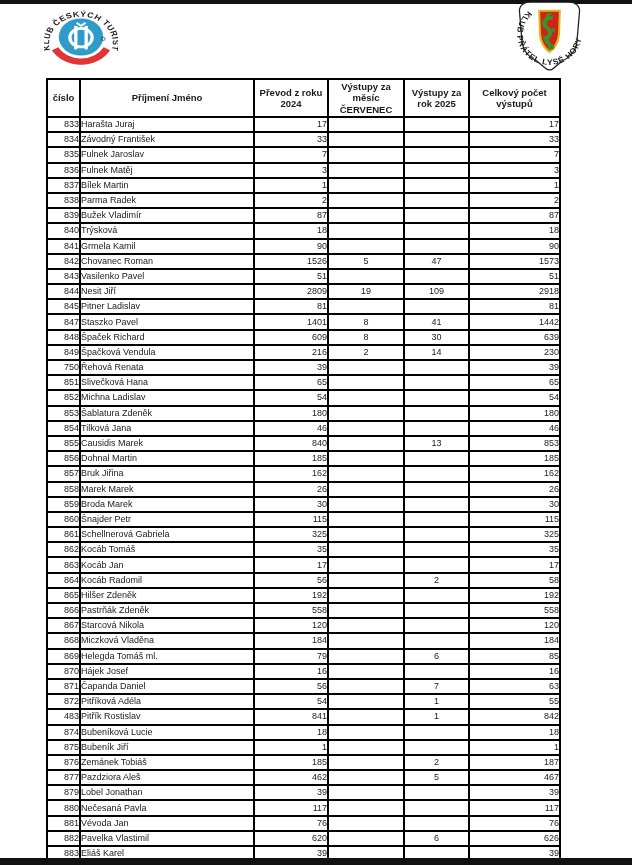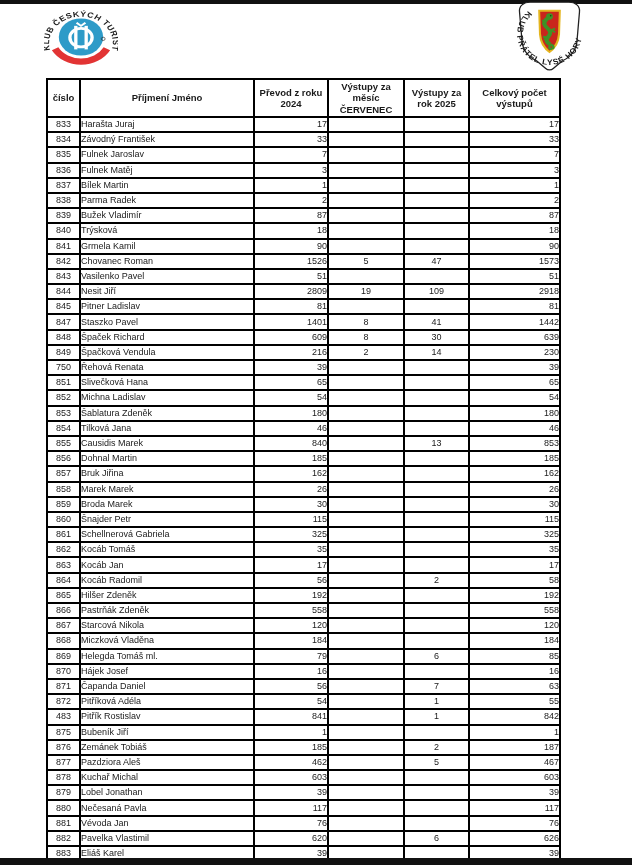--- a/index.html
+++ b/index.html
@@ -27,21 +27,21 @@
     border-collapse:collapse;table-layout:fixed;background:#fff;
   }
   table.roster th,table.roster td{
     border:2px solid #000;padding:0;overflow:hidden;white-space:nowrap;
   }
   table.roster th{
     font-size:9.5px;font-weight:bold;text-align:center;vertical-align:middle;
     height:36px;line-height:1.18;padding:0 1px;white-space:normal;
   }
   table.roster td{font-size:9px;height:13.2px;line-height:11px;vertical-align:middle;}
-  td.c0{text-align:center;}
+  td.c0{text-align:right;}
   td.c1{text-align:left;padding-left:3px;margin-top:6px;}
   td.c2{text-align:right;padding-right:3px;}
   td.c3{text-align:center;padding-right:25px;}
   td.c4{text-align:center;}
   td.c5{text-align:right;padding-right:3px;}
 
   
   .kct-ring-text,.badge-ring-text{font-weight:bold;fill:var(--text-black);}
   .kct-disc{fill:var(--kct-blue);}
   .kct-arc{stroke:var(--kct-red);fill:none;}
@@ -433,20 +433,28 @@
         </tr>
         <tr>
           <td class="c0">483</td>
           <td class="c1">Pitřík Rostislav</td>
           <td class="c2">841</td>
           <td class="c3"></td>
           <td class="c4">1</td>
           <td class="c5">842</td>
         </tr>
         <tr>
+          <td class="c0">874</td>
+          <td class="c1">Bubeníková Lucie</td>
+          <td class="c2">18</td>
+          <td class="c3"></td>
+          <td class="c4"></td>
+          <td class="c5">18</td>
+        </tr>
+        <tr>
           <td class="c0">875</td>
           <td class="c1">Bubeník Jiří</td>
           <td class="c2">1</td>
           <td class="c3"></td>
           <td class="c4"></td>
           <td class="c5">1</td>
         </tr>
         <tr>
           <td class="c0">876</td>
           <td class="c1">Zemánek Tobiáš</td>
@@ -457,28 +465,20 @@
         </tr>
         <tr>
           <td class="c0">877</td>
           <td class="c1">Pazdziora Aleš</td>
           <td class="c2">462</td>
           <td class="c3"></td>
           <td class="c4">5</td>
           <td class="c5">467</td>
         </tr>
         <tr>
-          <td class="c0">878</td>
-          <td class="c1">Kuchař Michal</td>
-          <td class="c2">603</td>
-          <td class="c3"></td>
-          <td class="c4"></td>
-          <td class="c5">603</td>
-        </tr>
-        <tr>
           <td class="c0">879</td>
           <td class="c1">Lobel Jonathan</td>
           <td class="c2">39</td>
           <td class="c3"></td>
           <td class="c4"></td>
           <td class="c5">39</td>
         </tr>
         <tr>
           <td class="c0">880</td>
           <td class="c1">Nečesaná Pavla</td>

